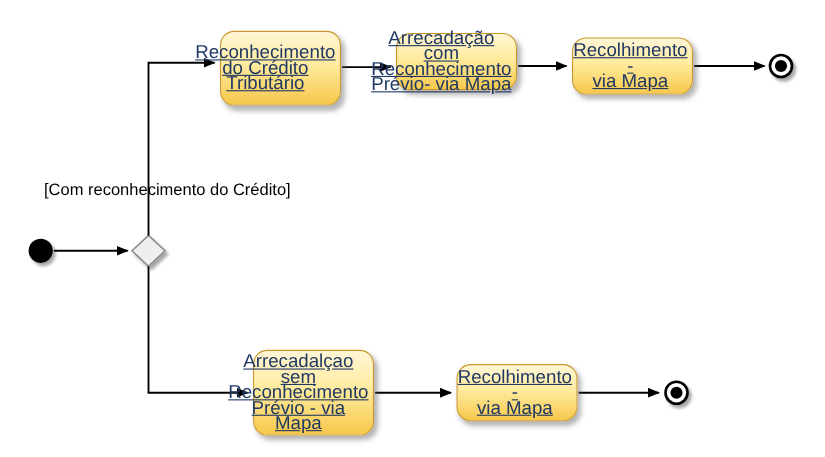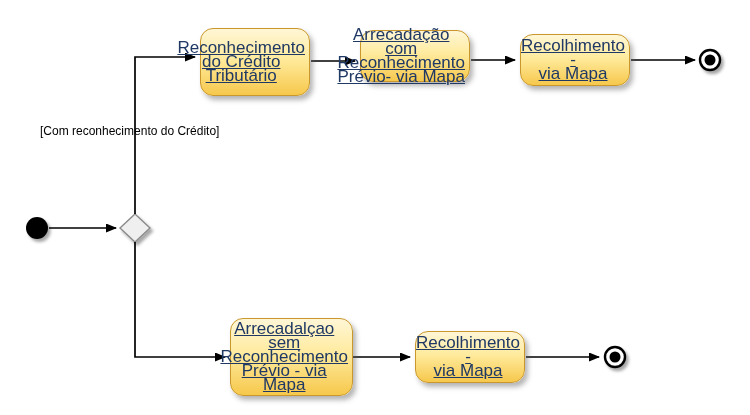--- a/index.html
+++ b/index.html
@@ -29,28 +29,29 @@
     text-align: center;
     color: #1F3864;
     font-size: 17px;
     line-height: 14px;
     white-space: pre-line;
     padding: 2px 4px;
     text-decoration: underline;
   }
   .guard-label {
     position: absolute;
-    font-size: 12px;
+    font-size: 15px;
     color: #000000;
     white-space: nowrap;
+    margin-top: 40px;
   }
   .node1 { left: 200px; top: 28px;  width: 110px; height: 68px; }
   .node2 { left: 360px; top: 30px;  width: 110px; height: 52px; }
   .node3 { left: 520px; top: 34px;  width: 110px; height: 52px; }
-  .node4 { left: 230px; top: 318px; width: 123px; height: 78px; }
+  .node4 { left: 230px; top: 318px; width: 110px; height: 78px; }
   .node5 { left: 415px; top: 331px; width: 110px; height: 52px; }
   .guard-top    { left: 40px; top: 124px; }
   .guard-bottom { left: 42px; top: 291px; }
 </style>
 </head>
 <body>
 
 <div class="canvas">
 
   <svg class="edges-layer" width="750" height="415" viewBox="0 0 750 415" xmlns="http://www.w3.org/2000/svg">

